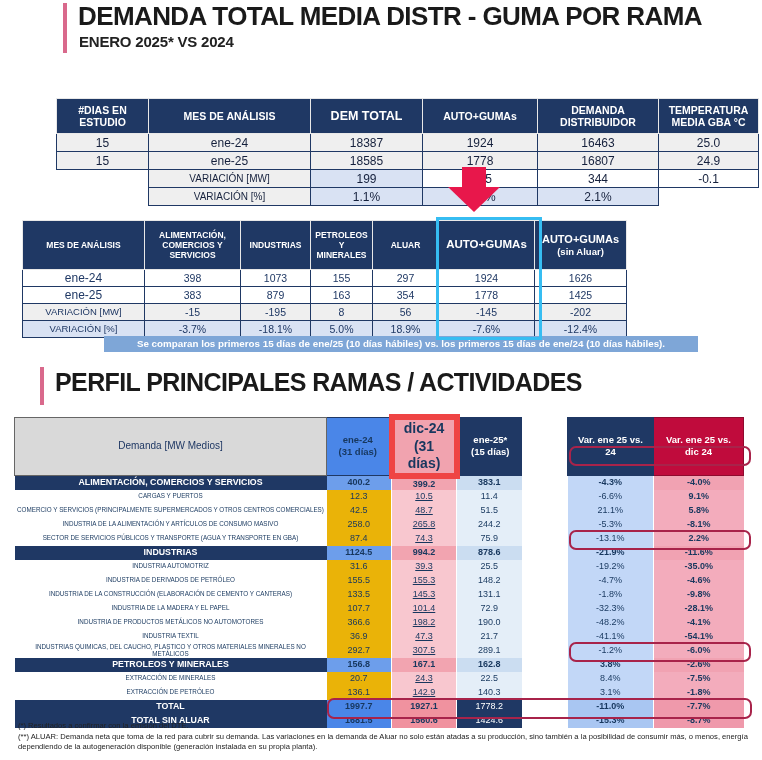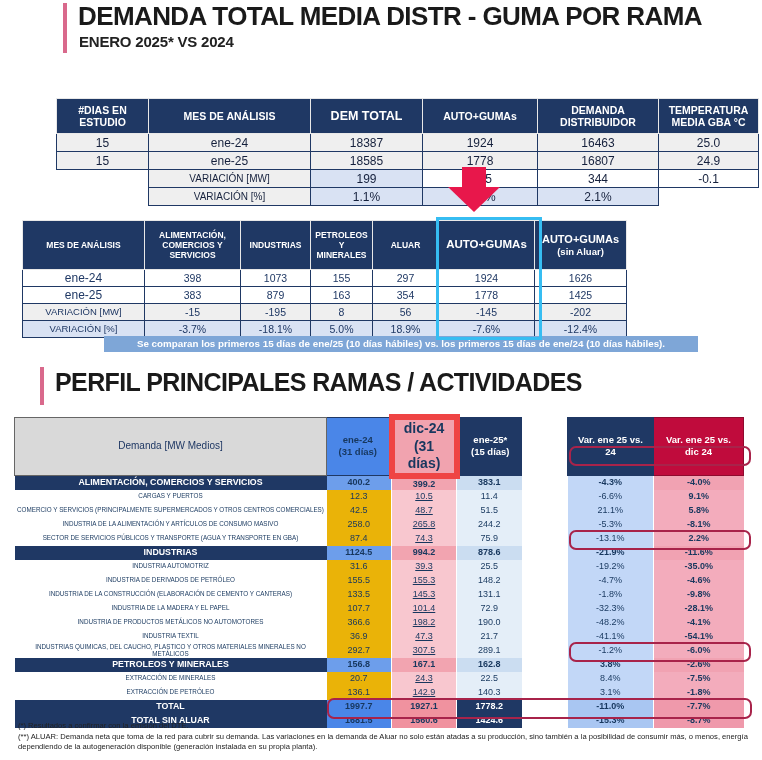--- a/index.html
+++ b/index.html
@@ -80,21 +80,21 @@
   .t3 tr.det td.d3{background:#E4EEF8;}
   .t3 tr.det td.v1{background:#C2D7F7;}
   .t3 tr.det td.v2{background:#F3ACBC;font-weight:700;}
   .t3 tr.cat td.d1{background:#6D9EEB;font-weight:700;}
   .t3 tr.cat td.d2{background:#F2A4B0;font-weight:700;}
   .t3 tr.cat td.d3{background:#CBDDF1;font-weight:700;}
   .t3 tr.cat td.v1{background:#C2D7F7;font-weight:700;}
   .t3 tr.cat td.v2{background:#F1A2B2;font-weight:700;}
   .t3 tr.total td.d1{background:#4A86E8;font-weight:700;}
   .t3 tr.total td.d2{background:#F0929F;font-weight:700;}
-  .t3 tr.total td.d3{background:#1F3864;color:#fff;font-weight:700;}
+  .t3 tr.total td.d3{background:#1F3864;color:#fff;font-weight:400;}
   .t3 tr.total td.v1{background:#A9C6F2;font-weight:700;}
   .t3 tr.total td.v2{background:#EF99AB;font-weight:700;}
 
   
   .hl-outline{border:2px solid #A8234A;border-radius:7px;pointer-events:none;z-index:6;background:transparent;}
   #hl1{left:569px;top:446px;width:178px;height:16px;}
   #hl2{left:569px;top:530px;width:178px;height:16px;}
   #hl3{left:569px;top:642px;width:178px;height:16px;}
   #hl4{left:327px;top:698px;width:421px;height:17px;}
 

